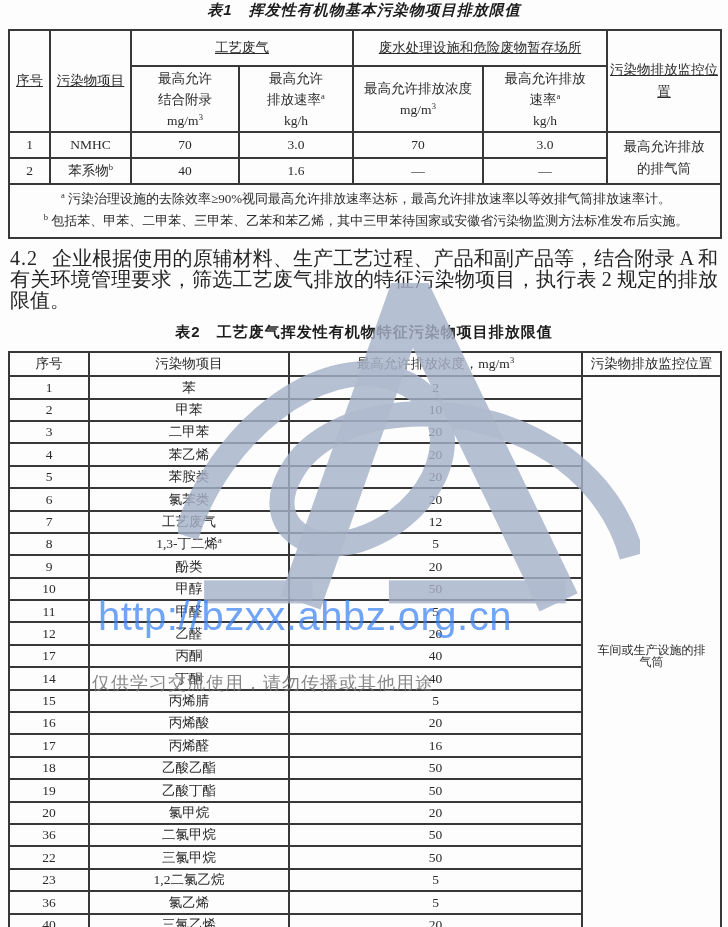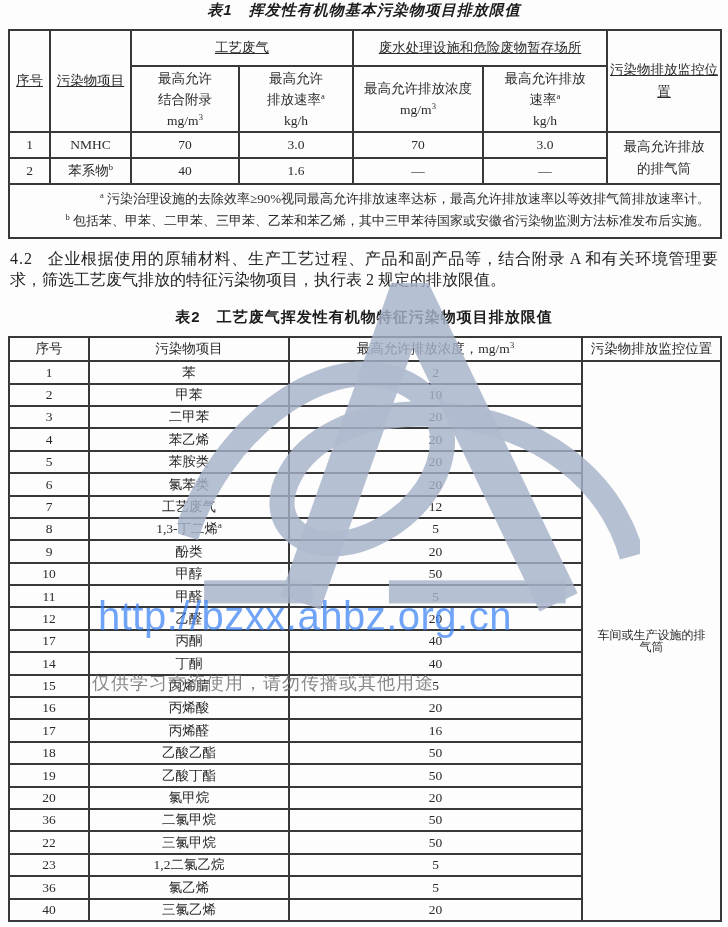--- a/index.html
+++ b/index.html
@@ -12,47 +12,47 @@
     overflow:hidden;
   }
   .doc { position:absolute; inset:0; padding:0 8px; z-index:1; }
 
   .tbl-title {
     font-family:"Liberation Sans","DejaVu Sans",sans-serif;
     font-weight:bold; font-size:15px; text-align:center;
     color:#1c1c1c; letter-spacing:1px;
   }
   .title1 { margin:1px 0 9px;font-style:italic; }
-  .title2 { margin:18px 0 9px; }
+  .title2 { margin:12px 0 9px; }
 
   table { border-collapse:collapse; table-layout:fixed; width:712px; }
   td, th {
     border:2px solid #383838;
     text-align:center; vertical-align:middle;
     font-size:13.5px; font-weight:normal; color:#2a2a2a;
     padding:0; line-height:1.35;
     overflow:hidden;
   }
   sup { font-size:8.5px; vertical-align:super; line-height:0; }
 
   
   .t1 .row-group th { height:34px;text-decoration:underline; }
   .t1 .row-sub td { height:64px; }
   .t1 .row-sub .ln { display:block; line-height:21px; }
   .t1 .row-data td { height:24px; }
   .t1 .fn-cell {
-    text-align:right; font-size:13px; line-height:1.7;
+    text-align:center; font-size:13px; line-height:1.7;
     padding:3px 10px 5px 12px;
   }
   .t1 .fn-line { display:block; }
   .monitor { line-height:1.65; }
 
   
   .para {
-    margin:9px 2px 0 2px; font-size:16px; line-height:21px;
+    margin:9px 2px 0 2px; font-size:20px; line-height:21px;
     text-align:justify; color:#242424;
   }
   .para .pnum { margin-right:14px; letter-spacing:1px; }
 
   
   .t2 .row-head td { height:22px; }
   .t2 .row-item td { height:20.4px; line-height:1; }
   .t2 .monitor { font-size:12px; }
 
   

